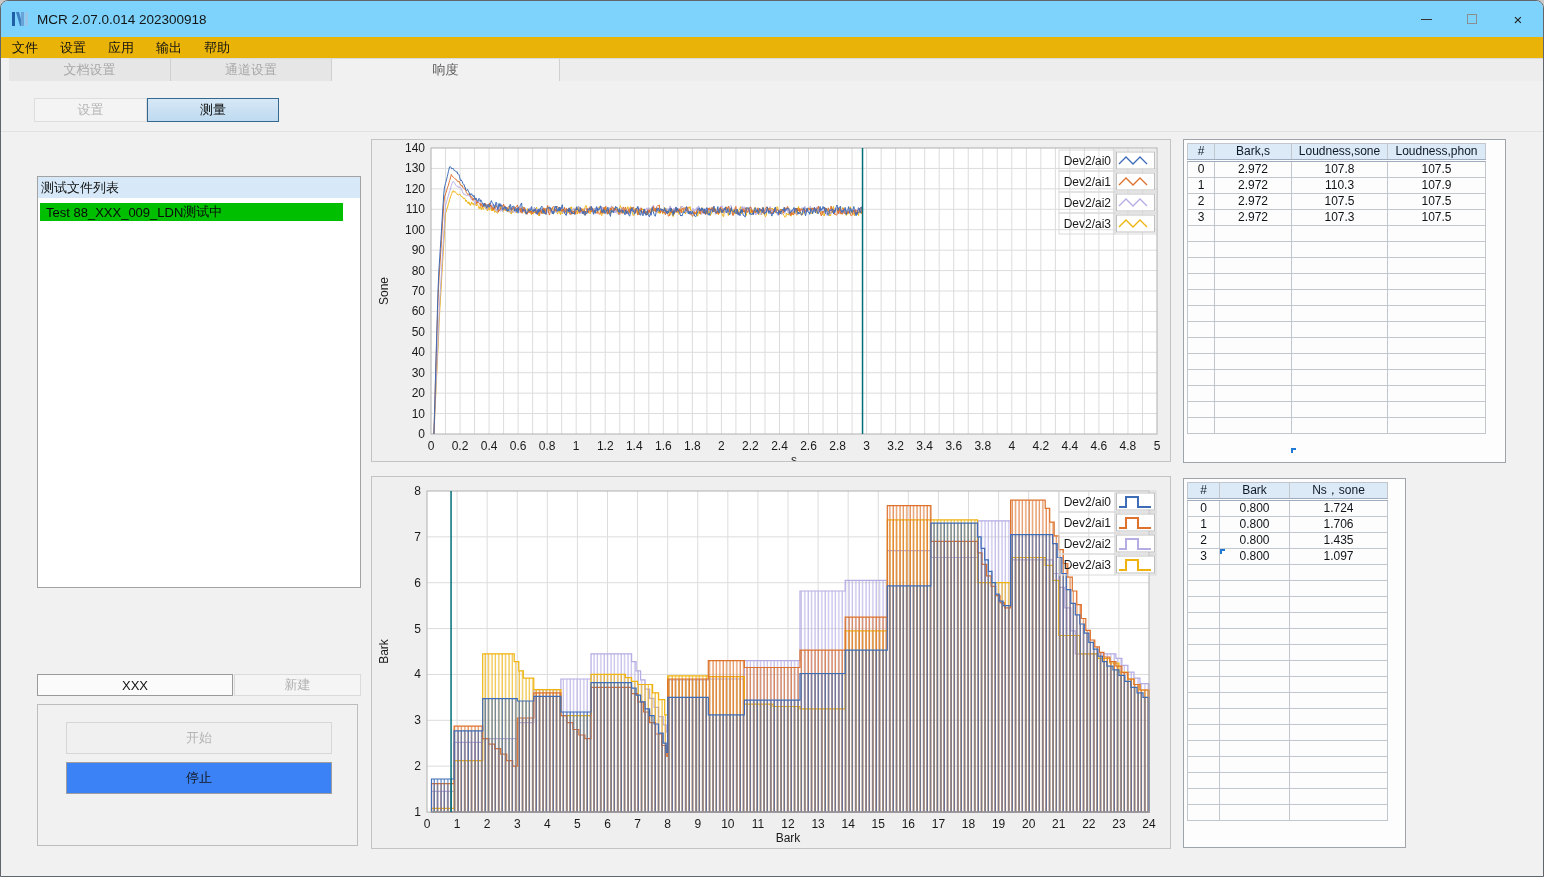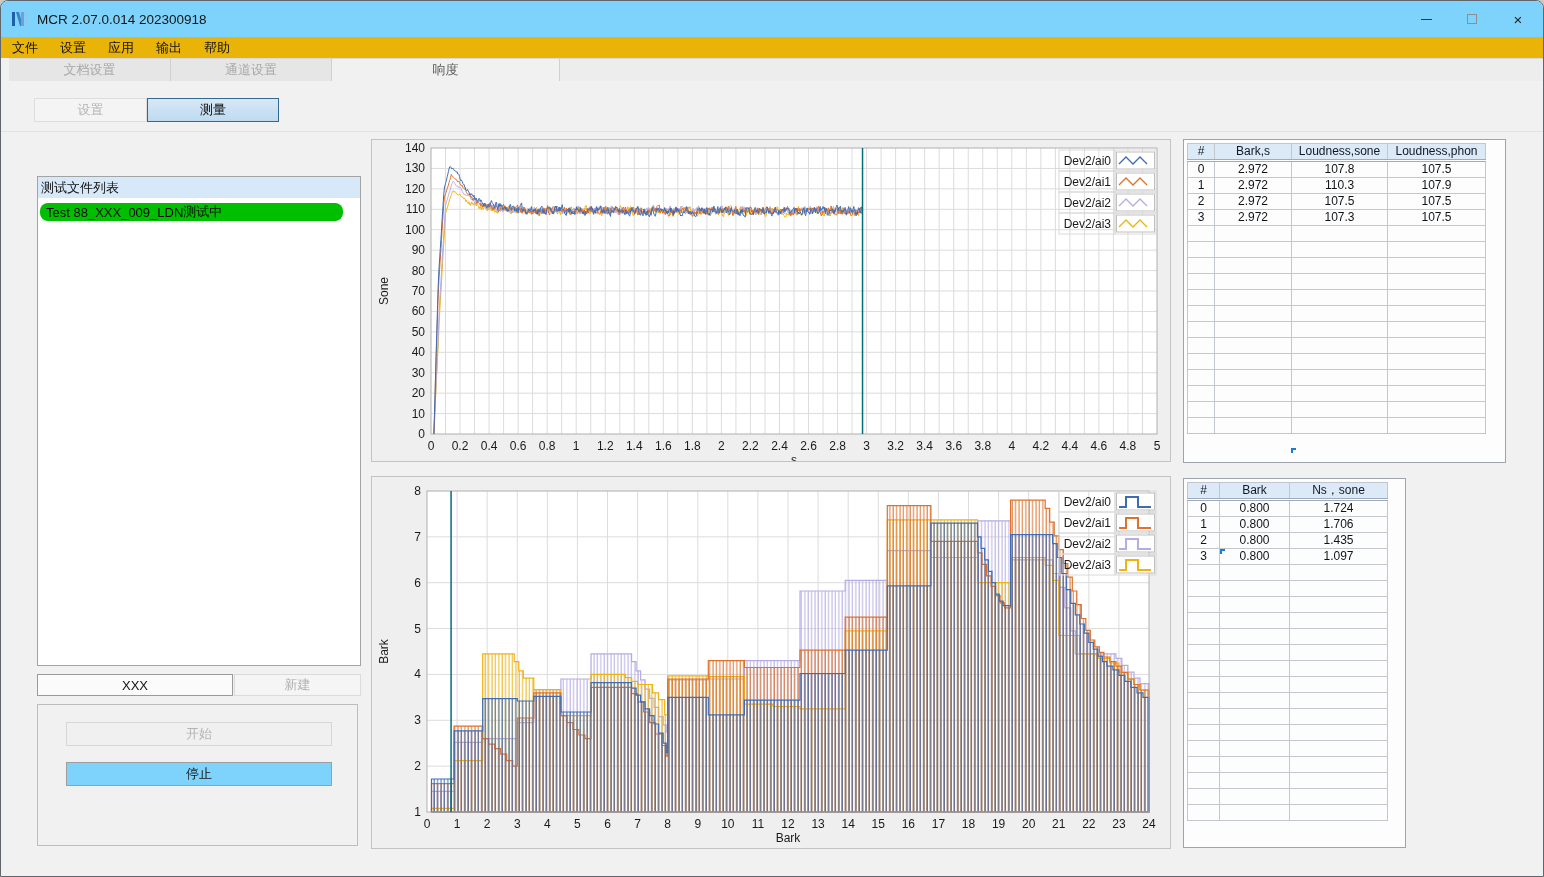--- a/index.html
+++ b/index.html
@@ -25,30 +25,30 @@
   .tabstrip .filler { flex:1; background:#EDEDED; }
   .divider-line { position:absolute; top:130px; left:0; right:0; height:0; border-top:1px solid #E2E2E2; }
   
   .subtab { position:absolute; top:97px; height:24px; display:flex; align-items:center; justify-content:center; font-size:13px; }
   .subtab.disabled { left:33px; width:113px; background:#F4F4F4; border:1px solid #DDDDDD; color:#B4B4B4; }
   .subtab.active { left:146px; width:132px; background:linear-gradient(#D6E8F7,#BFDAEF); border:1.5px solid #34688F; color:#0A0A0A; }
   
   .combo { position:absolute; left:36px; top:139px; width:324px; height:28px; background:#FFF; border:1px solid #8B8B8B;
            display:flex; align-items:center; justify-content:center; font-size:13.5px; color:#111; }
   .combo .chev { position:absolute; right:12px; top:9px; width:8px; height:8px; border-right:1.5px solid #555; border-bottom:1.5px solid #555; transform:rotate(45deg) translateY(-1px); }
-  .listbox { position:absolute; left:36px; top:175px; width:324px; height:490px; background:#FFF; border:1px solid #A3A3A3; }
+  .listbox { position:absolute; left:36px; top:175px; width:324px; height:412px; background:#FFF; border:1px solid #A3A3A3; }
   .list-header { height:21px; background:#D7E9F8; font-size:13px; color:#111; display:flex; align-items:center; padding-left:3px; }
   .list-item { margin:5px 0 0 2px; width:303px; height:18px; display:flex; align-items:center; font-size:13px; color:#0A0A0A; padding-left:6px; }
   .btn-row-btn { position:absolute; top:673px; height:22px; display:flex; align-items:center; justify-content:center; font-size:13px; }
   .btn-xxx { left:36px; width:196px; background:#FBFBFB; border:1px solid #9A9A9A; color:#111; }
   .btn-new { left:233px; width:127px; background:#F5F5F5; border:1px solid #DBDBDB; color:#B0B0B0; }
   .group-panel { position:absolute; left:36px; top:703px; width:321px; height:142px; background:#F1F1F1; border:1px solid #BDBDBD; }
-  .gbtn { position:absolute; left:28px; width:266px; height:24px; display:flex; align-items:center; justify-content:center; font-size:13px; }
+  .gbtn { position:absolute; left:28px; width:266px; height:32px; display:flex; align-items:center; justify-content:center; font-size:13px; }
   .gbtn.disabled { background:#F0F0F0; border:1px solid #D6D6D6; color:#B4B4B4; }
-  .gbtn.enabled { background:#7dd3fc; border:1px solid #9E9E9E; color:#141414; }
+  .gbtn.enabled { background:#3b82f6; border:1px solid #9E9E9E; color:#141414; }
   
   .chart-panel { position:absolute; background:#EFEFEF; border:1px solid #C3C3C3; }
   #chart-top-panel { left:370px; top:138px; width:800px; height:323px; }
   #chart-bot-panel { left:370px; top:475px; width:800px; height:373px; }
   
   .table-panel { position:absolute; background:#FDFDFD; border:1px solid #9FA4AA; padding:3px; }
   #tbl-top-panel { left:1182px; top:138px; width:323px; height:324px; }
   #tbl-bot-panel { left:1182px; top:477px; width:223px; height:370px; }
   table.data-table { border-collapse:collapse; table-layout:fixed; }
   .data-table th, .data-table td { border:1px solid #C2C7CE; font-size:12px; font-weight:normal;
@@ -98,21 +98,21 @@
       <div class="filler"></div>
     </div>
   <div class="divider-line"></div>
 
   <div class="subtab disabled">设置</div>
   <div class="subtab active">测量</div>
 
 
   <div class="listbox">
     <div class="list-header">测试文件列表</div>
-    <div class="list-item" id="test-item" style="background: rgb(0, 190, 0); border-radius: 8px;">
+    <div class="list-item" id="test-item" style="background: rgb(0, 190, 0);">
       <span>Test 88_XXX_009_LDN</span>
       <span style="">测试中</span>
     </div>
   </div>
 
   <div class="btn-row-btn btn-xxx">XXX</div>
   <div class="btn-row-btn btn-new">新建</div>
 
   <div class="group-panel">
     <div class="gbtn disabled" style="top:17px">开始</div>

